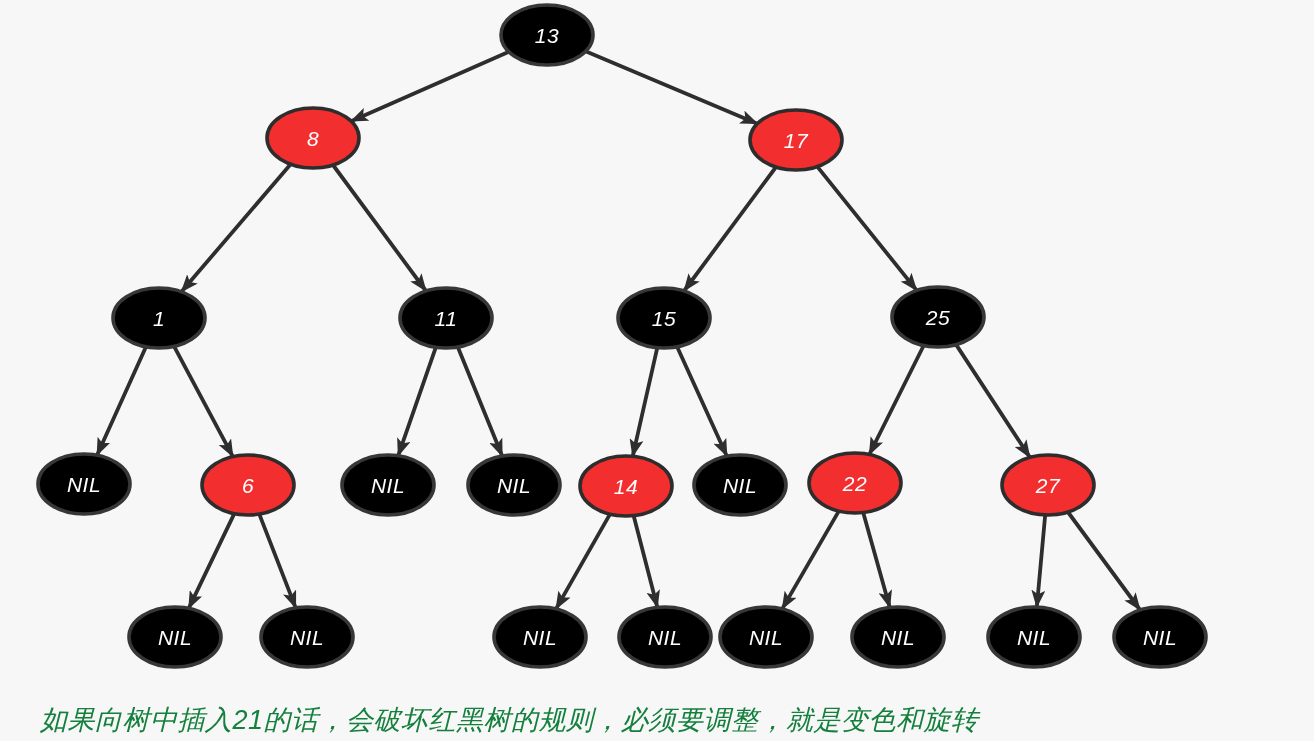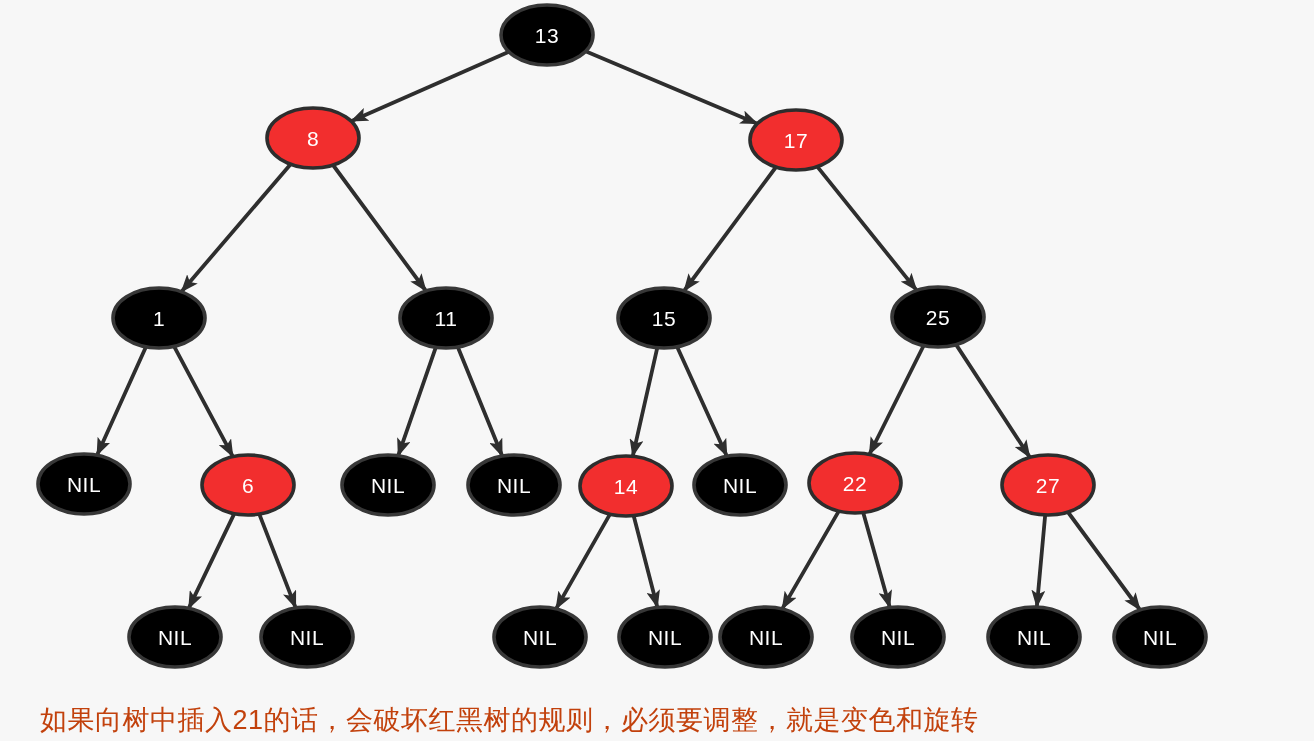--- a/index.html
+++ b/index.html
@@ -7,20 +7,21 @@
     padding: 0;
     width: 1314px;
     height: 741px;
     overflow: hidden;
     font-family: "Liberation Sans", "DejaVu Sans", sans-serif;
   }
   .stage {
     position: relative;
     width: 1314px;
     height: 741px;
+    font-style: italic;
   }
   #tree-svg {
     position: absolute;
     left: 0;
     top: 0;
     display: block;
   }
   .node-label {
     font-family: "Liberation Sans", "DejaVu Sans", sans-serif;
     font-size: 21px;
@@ -158,14 +159,14 @@
         <g>
           <ellipse cx="1034" cy="637" rx="46" ry="30" fill="#000000" stroke="#373737" stroke-width="3.6"></ellipse>
           <text x="1034" y="644.5" class="node-label" fill="#ffffff">NIL</text>
         </g>
         <g>
           <ellipse cx="1160" cy="637" rx="46" ry="30" fill="#000000" stroke="#373737" stroke-width="3.6"></ellipse>
           <text x="1160" y="644.5" class="node-label" fill="#ffffff">NIL</text>
         </g>
       </g>
   </svg>
-  <div class="caption" style="color: #c2410c;">如果向树中插入21的话，会破坏红黑树的规则，必须要调整，就是变色和旋转</div>
+  <div class="caption" style="color: #15803d;">如果向树中插入21的话，会破坏红黑树的规则，必须要调整，就是变色和旋转</div>
 </div>
 
 </body></html>

